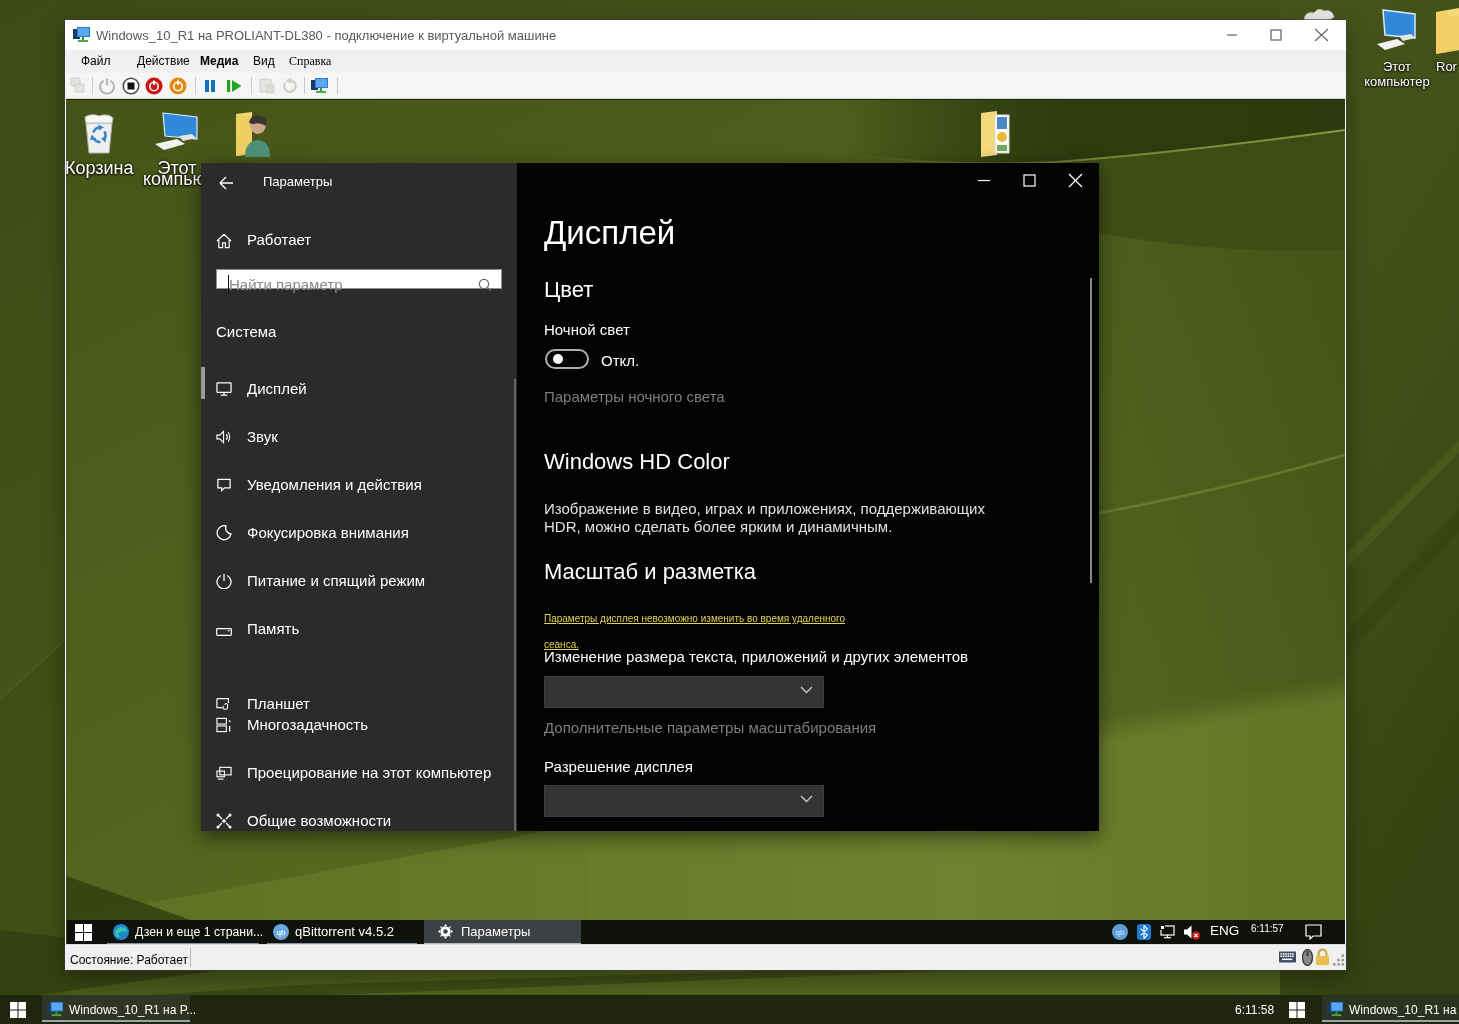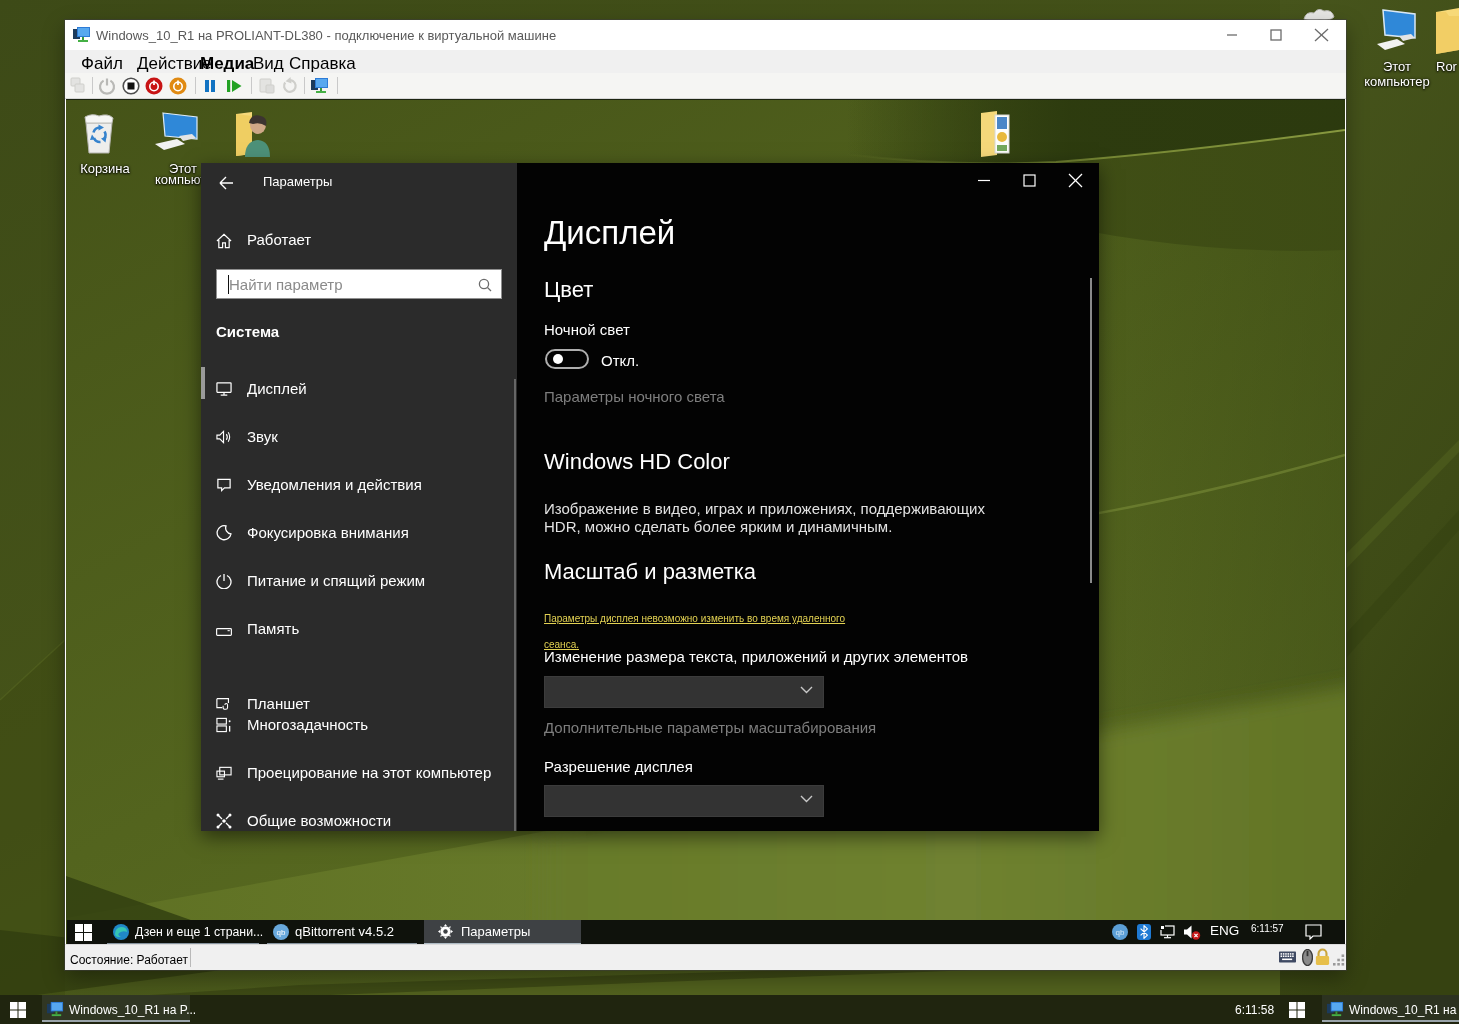--- a/index.html
+++ b/index.html
@@ -11,29 +11,29 @@
 #hostwall { left:0; top:0; width:1459px; height:1024px; }
 
 
 .dsklabel { color:#fff; text-shadow:0 1px 2px rgba(0,0,0,.9), 0 0 3px rgba(0,0,0,.8); font-size:13px; text-align:center; }
 
 
 #hvwin { left:65px; top:20px; width:1281px; height:950px; background:#fff; box-shadow:0 0 0 1px rgba(60,60,60,.55), 0 8px 20px rgba(0,0,0,.35); }
 #hvtitle { left:0; top:0; width:100%; height:30px; background:#fff; }
 #hvtitle .ttl { position:absolute; left:31px; top:8px; font-size:13px; color:#595959; }
 #hvmenu { left:0; top:30px; width:100%; height:23px; background:#f0f0f0; }
-#hvmenu span { position:absolute; top:4px; font-size:17px; color:#000; }
+#hvmenu span { position:absolute; top:4px; font-size:12px; color:#000; }
 #hvtool { left:0; top:53px; width:100%; height:26px; background:#f5f5f3; border-bottom:1px solid #d7d7d7; }
 .tsep { position:absolute; top:4px; width:1px; height:17px; background:#c9c9c9; }
 
 
 #vmscreen { left:1px; top:79px; width:1279px; height:845px; background:#46551b; overflow:hidden; border-top:1px solid #1c2410; }
 
 .vmicon { position:absolute; width:76px; text-align:center; }
-.vmicon .lbl { margin-top:3px; color:#fff; font-size:13px; line-height:11px; text-shadow:0 1px 2px #000, 0 0 3px #000;margin-left:12px; }
+.vmicon .lbl { margin-top:3px; color:#fff; font-size:18px; line-height:11px; text-shadow:0 1px 2px #000, 0 0 3px #000; }
 
 
 #setwin { left:135px; top:63px; width:898px; height:668px; background:#000; box-shadow:0 6px 18px rgba(0,0,0,.5); }
 #sidebar { left:0; top:0; width:316px; height:100%; background:#2b2b2b; }
 #content { left:316px; top:0; width:582px; height:100%; background:#030303; }
 .navrow { position:absolute; left:0; width:100%; height:36px; color:#fff; font-size:15px; }
 .navrow .ico { position:absolute; left:15px; top:2px; width:16px; height:16px; }
 .navrow .txt { position:absolute; left:46px; top:1px; }
 .ctext { color:#fff; position:absolute; }
 .gray { color:#7e7e7e; }
@@ -114,21 +114,21 @@
       <rect x="49" y="10" width="10" height="10" fill="none" stroke="#6b6b6b" stroke-width="1.3"></rect>
       <line x1="93" y1="9" x2="106" y2="21" stroke="#6b6b6b" stroke-width="1.3"></line>
       <line x1="106" y1="9" x2="93" y2="21" stroke="#6b6b6b" stroke-width="1.3"></line>
     </svg>
   </div>
   <div id="hvmenu" class="abs">
     <span style="left:16px;">Файл</span>
     <span style="left:72px;">Действие</span>
     <span style="left:135px;font-weight:bold;">Медиа</span>
     <span style="left:188px;">Вид</span>
-    <span style="left:224px;">Справка</span>
+    <span style="left:224px;font-family:Liberation Serif, serif;">Справка</span>
   </div>
   <div id="hvtool" class="abs">
 
     <svg class="abs" style="left:5px; top:4px;" width="18" height="17" viewBox="0 0 18 17">
       <rect x="1" y="1" width="9" height="8" rx="1" fill="#e3e3e1" stroke="#cfcfcb"></rect>
       <rect x="5" y="7" width="9" height="8" rx="1" fill="#e3e3e1" stroke="#cfcfcb"></rect>
     </svg>
     <div class="tsep" style="left:27px;"></div>
 
     <svg class="abs" style="left:33px; top:4px;" width="18" height="18" viewBox="0 0 18 18">
@@ -290,29 +290,29 @@
           <path d="M15,8 H2 M2,8 L8,2 M2,8 L8,14" stroke="#fff" stroke-width="1.4" fill="none"></path>
         </svg>
         <div class="ctext" style="left:62px; top:11px; font-size:13px;">Параметры</div>
         <div class="navrow" style="top:67px;">
           <svg class="ico" style="top:3px;" width="17" height="16" viewBox="0 0 17 16">
                 <path d="M1,8 L8.5,1 L16,8 M3,7 V15 H7 V10 H10 V15 H14 V7" stroke="#fff" stroke-width="1.3" fill="none"></path>
               </svg>
           <div class="txt" style="font-size:15px;">Работает</div>
         </div>
 
-        <div class="abs" style="left:15px; top:106px; width:286px; height:30px; background:#fff; border:1px solid #8f8f8f;">
+        <div class="abs" style="left:15px; top:106px; width:286px; height:20px; background:#fff; border:1px solid #8f8f8f;">
           <div class="abs" style="left:11px; top:5px; width:1px; height:19px; background:#111;"></div>
           <div class="abs" style="left:12px; top:6px; font-size:15px; color:#8a8a8a;">Найти параметр</div>
           <svg class="abs" style="right:9px; top:8px;" width="14" height="14" viewBox="0 0 14 14">
                 <circle cx="6" cy="6" r="4.6" fill="none" stroke="#6b6b6b" stroke-width="1.3"></circle>
                 <line x1="9.5" y1="9.5" x2="13" y2="13" stroke="#6b6b6b" stroke-width="1.3"></line>
               </svg>
         </div>
-        <div class="ctext" style="left:15px; top:160px; font-size:15px; font-weight:bold;">Система</div>
+        <div class="ctext" style="left:15px; top:160px; font-size:15px; font-weight:normal;">Система</div>
 
         <div class="abs" style="left:0; top:204px; width:4px; height:32px; background:#9a9a9a;"></div>
         <div class="navrow" style="top:216px;">
           <svg class="ico" width="17" height="15" viewBox="0 0 17 15">
                 <rect x="1" y="1" width="15" height="10" rx="0.5" fill="none" stroke="#fff" stroke-width="1.3"></rect>
                 <line x1="8.5" y1="11" x2="8.5" y2="14" stroke="#fff" stroke-width="1.3"></line>
                 <line x1="5" y1="14" x2="12" y2="14" stroke="#fff" stroke-width="1.3"></line>
               </svg>
           <div class="txt">Дисплей</div>
         </div>

